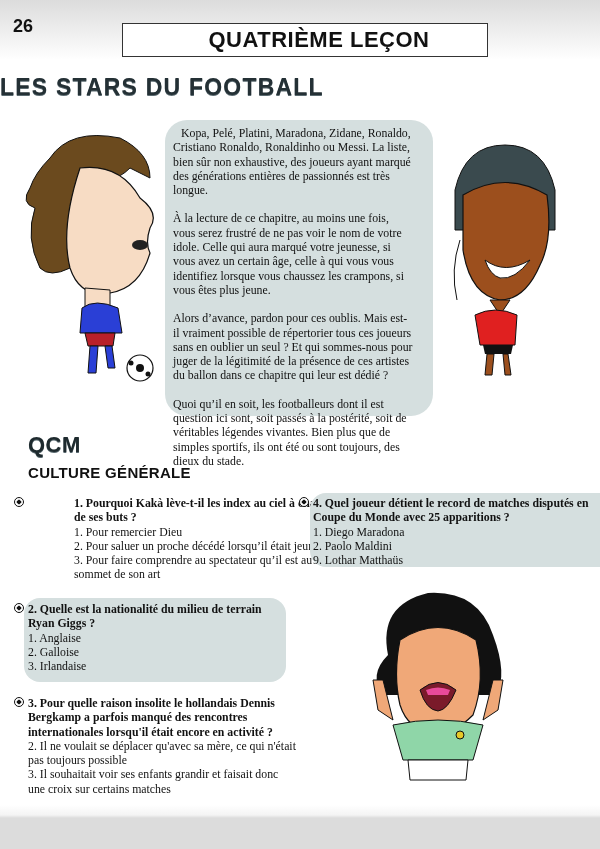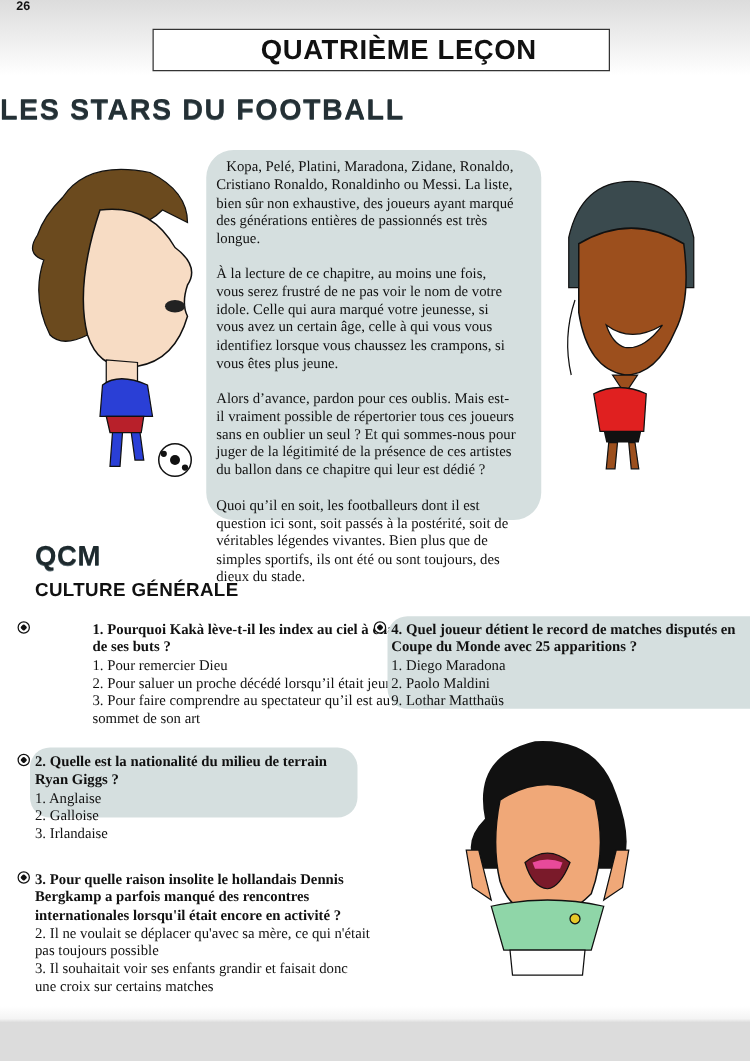--- a/index.html
+++ b/index.html
@@ -3,22 +3,22 @@
 <meta charset="utf-8">
 <style>
   html, body { margin: 0; padding: 0; }
   body {
     width: 600px; height: 849px; position: relative; overflow: hidden;
     background: linear-gradient(to bottom, #dcdcdc 0px, #f6f6f6 45px, #ffffff 60px, #ffffff 805px, #f4f4f4 815px, #dcdcdc 818px, #dcdcdc 849px);
     font-family: "Liberation Serif", serif;
     color: #111;
   }
   .page-number {
-    position: absolute; left: 13px; top: 0;
-    font-family: "Liberation Sans", sans-serif; font-weight: bold; font-size: 10px;
+    position: absolute; left: 13px; top: 16px;
+    font-family: "Liberation Sans", sans-serif; font-weight: bold; font-size: 18px;
   }
   .lesson-box {
     position: absolute; left: 122px; top: 23px; width: 366px; height: 34px;
     border: 1.5px solid #333; background: #fff;
     display: flex; align-items: center; justify-content: center;
     box-sizing: border-box;
     padding-left: 28px;
   }
   .lesson-title {
     font-family: "Liberation Sans", sans-serif; font-weight: 900; font-size: 22px;
@@ -60,21 +60,21 @@
   }
   .ball {
     position: absolute; width: 10px; height: 10px; border-radius: 50%;
     border: 1px solid #111; background: #fff; box-sizing: border-box;
   }
   .ball::after {
     content: ""; position: absolute; left: 2px; top: 2px; width: 4px; height: 4px;
     background: #111; border-radius: 1px; transform: rotate(45deg);
   }
   .q1 { left: 32px; top: 496px; width: 260px; margin-left: 42px; }
-  .q2 { left: 24px; top: 598px; width: 262px; height: 56px; padding: 4px 10px 0 4px; box-sizing: border-box;}
+  .q2 { left: 24px; top: 598px; width: 262px; height: 84px; padding: 4px 10px 0 4px; box-sizing: border-box;}
   .q3 { left: 28px; top: 696px; width: 270px; }
   .q4 { left: 310px; top: 493px; width: 312px; height: 74px; padding: 3px 0 0 3px; box-sizing: border-box;}
   .ball.b1 { left: 14px; top: 497px; }
   .ball.b2 { left: 14px; top: 603px; }
   .ball.b3 { left: 14px; top: 697px; }
   .ball.b4 { left: 299px; top: 497px; }
 
   .illus { position: absolute; }
 </style>
 </head>

